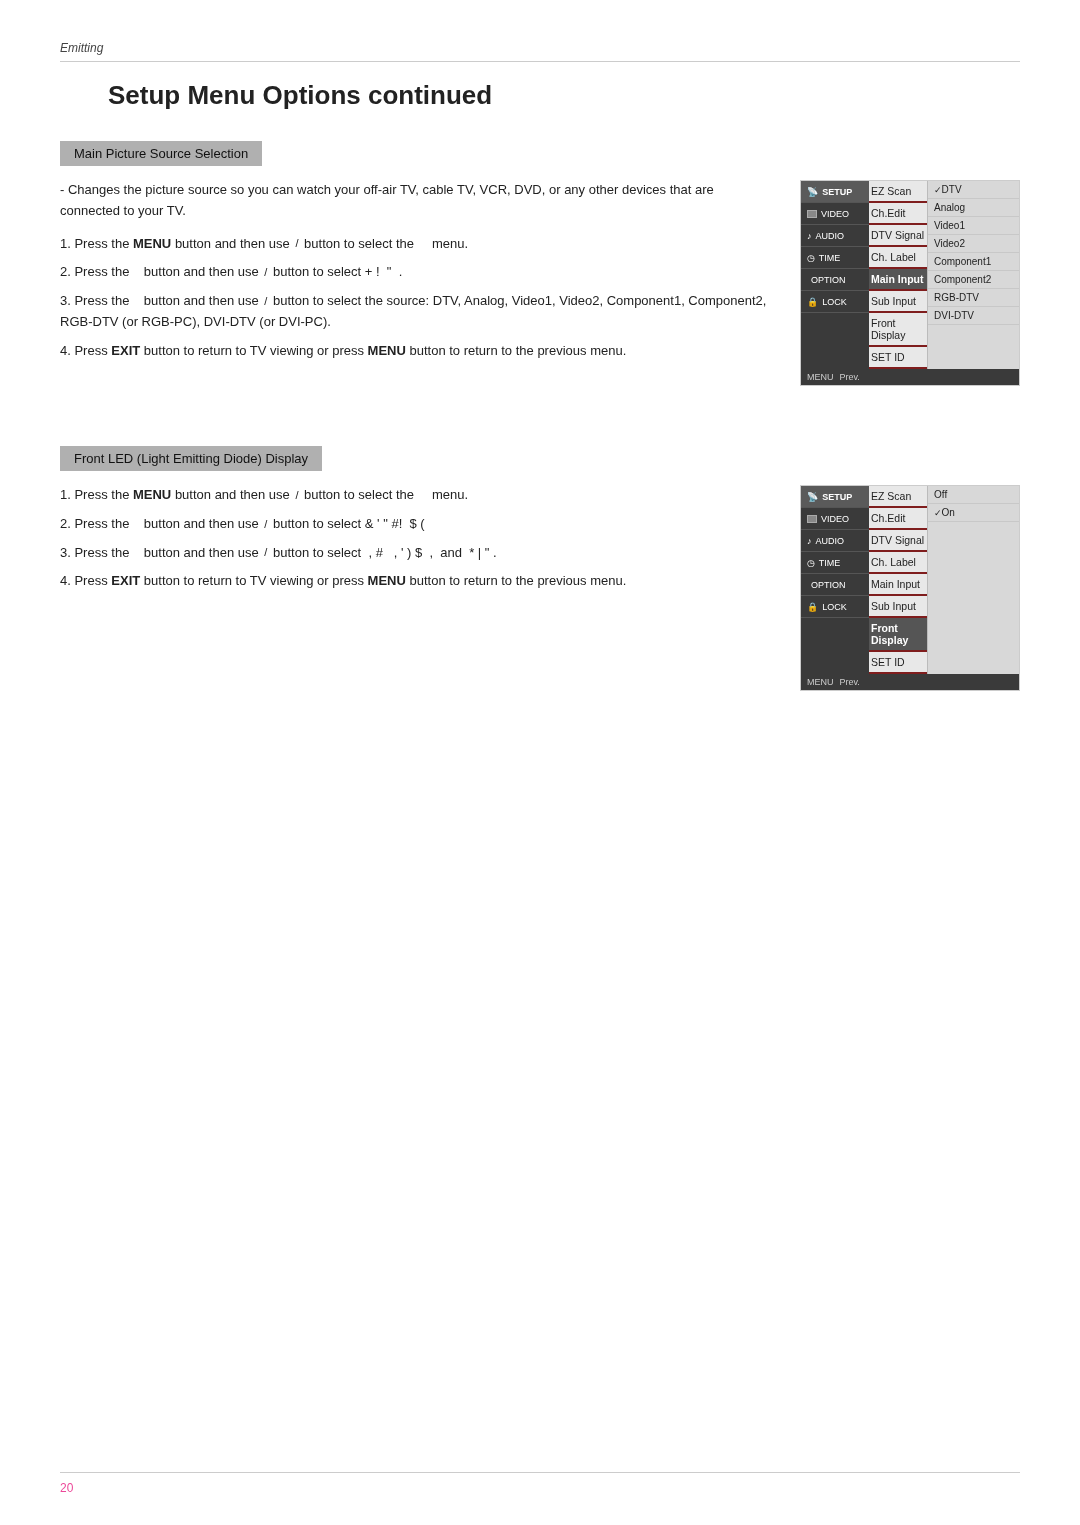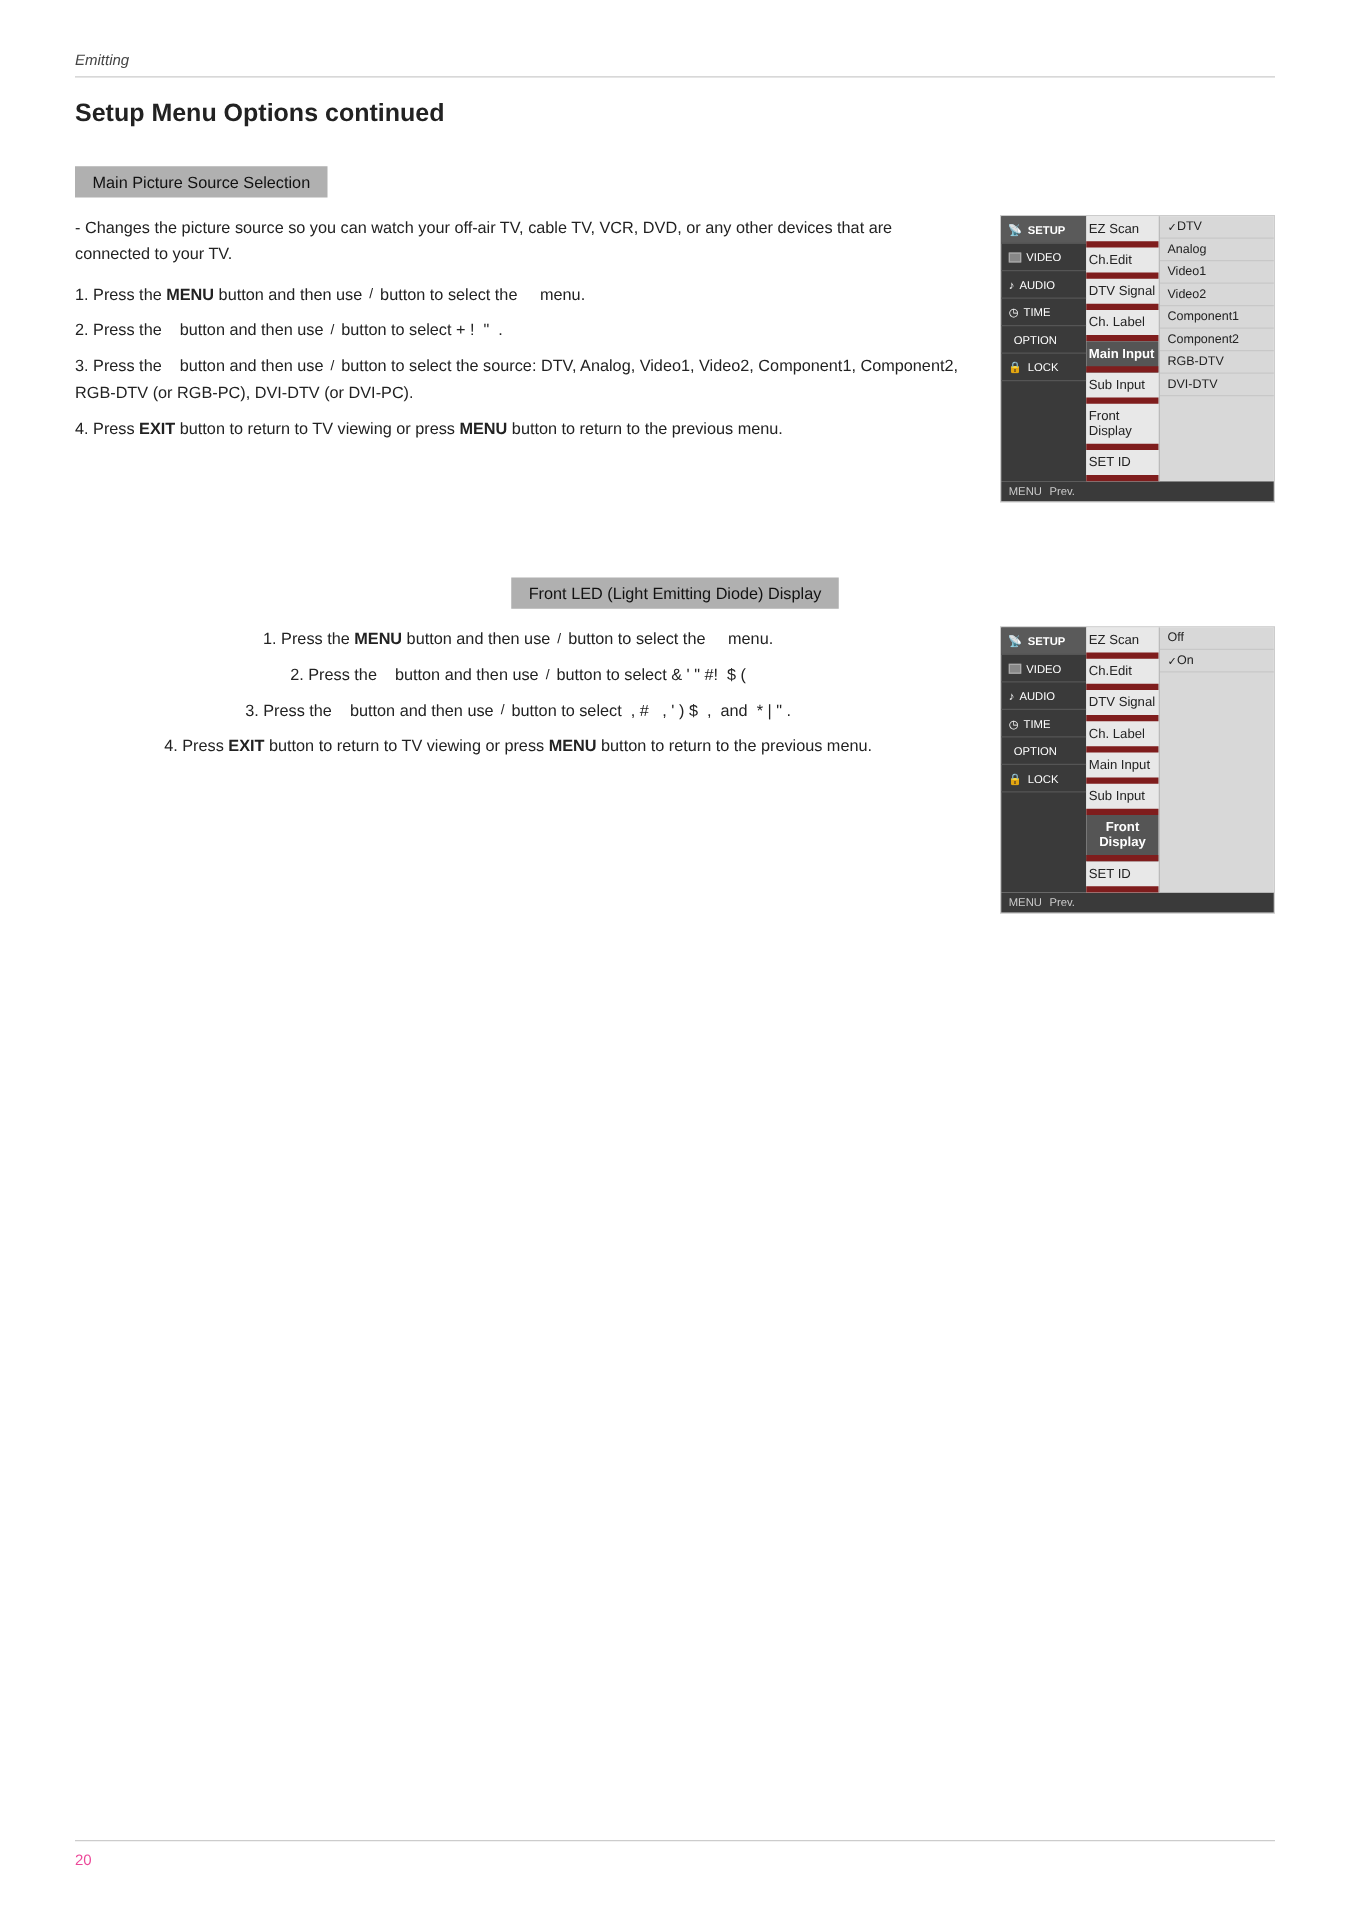--- a/index.html
+++ b/index.html
@@ -19,24 +19,25 @@
       border-bottom: 1px solid #ccc;
       padding-bottom: 6px;
       margin-bottom: 18px;
     }
     .operation-label {
       font-style: italic;
       font-size: 12px;
       color: #444;
     }
     .page-title {
-      font-size: 20px;
+      font-size: 26px;
       font-weight: bold;
       margin-top: 10px;
       margin-bottom: 30px;
+      margin-left: 48px;
     }
     .section-header {
       background: #b0b0b0;
       display: inline-block;
       padding: 5px 14px;
       font-size: 13px;
       font-weight: normal;
       margin-bottom: 14px;
       color: #111;
     }
@@ -93,21 +94,21 @@
     .tv-sidebar-item.active {
       background: #5a5a5a;
     }
     .tv-main-menu {
       flex: 1;
       background: #e8e8e8;
     }
     .tv-menu-item {
       padding: 4px 2px;
       font-size: 10.5px;
-      border-bottom: 5px solid #7f1d1d;
+      border-bottom: 2px solid #7f1d1d;
       min-height: 20px;
       display: flex;
       align-items: center;
     }
     .tv-menu-item.highlighted {
       background: #555;
       color: #fff;
       font-weight: bold;
     }
     .tv-submenu {
@@ -243,21 +244,21 @@
           </div>
         </div>
         <div class="tv-footer">
           <span>MENU</span>
           <span style="margin-left:2px;">Prev.</span>
         </div>
       </div>
     </div>
   </div>
 
-  <div class="section-block" style="margin-top: 60px; text-align: center;">
+  <div class="section-block" style="margin-top: 60px;">
     <div class="section-header">Front LED (Light Emitting Diode) Display</div>
     <div class="section-content">
       <div class="text-content">
         <ol class="steps">
           <li>
             1. Press the <strong>MENU</strong> button and then use <span class="slash-icon">/</span> button to select the &nbsp;&nbsp;&nbsp; menu.
           </li>
           <li>
             2. Press the &nbsp;&nbsp; button and then use <span class="slash-icon">/</span> button to select &amp; ' " #! &nbsp;$ (
           </li>

